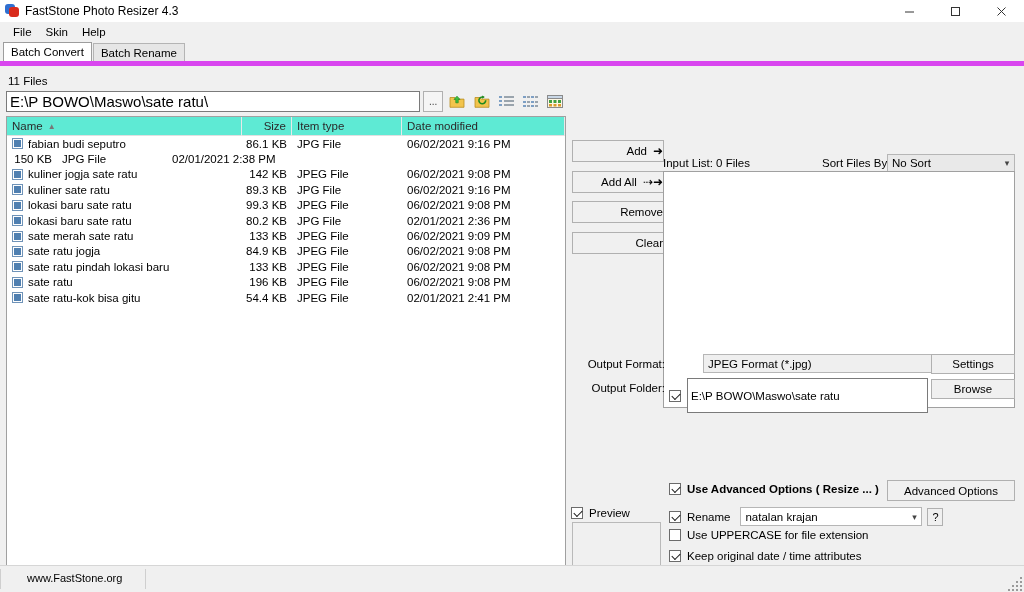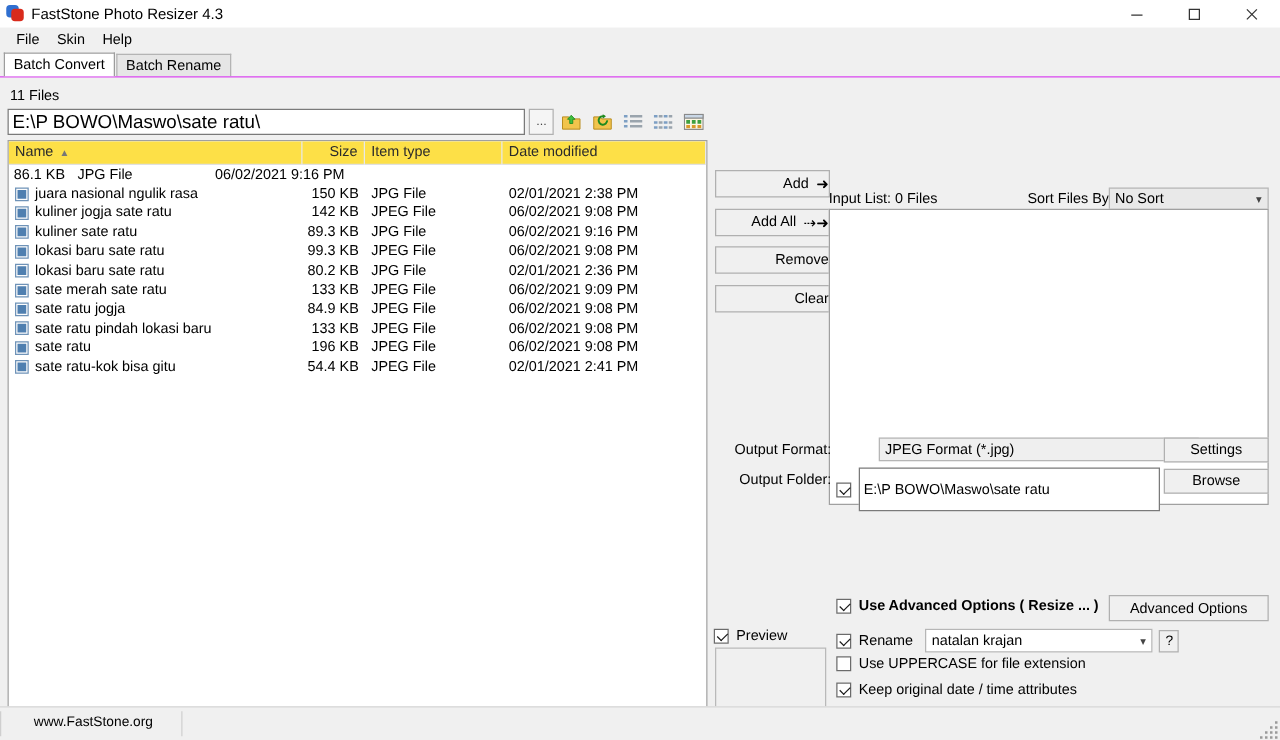--- a/index.html
+++ b/index.html
@@ -49,21 +49,21 @@
   .tab {
     height: 18px; padding: 0 7px; display: flex; align-items: center;
     font-size: 11.5px; border: 1px solid #b4b4b4; border-bottom: none;
     background: #e6e6e6; margin-right: 1px; position: relative;
   }
   .tab.active { background: #ffffff; height: 19px; z-index: 2; border-color:#9d9d9d; }
 
   
   #body-panel {
     position: absolute; left: 0; top: 61px; width: 1024px; height: 503px;
-    background: #f0f0f0; border-top: 1px solid #d946ef;
+    background: #f0f0f0; border-top: 5px solid #d946ef;
   }
 
   
   #files-label { position:absolute; left: 8px; top: 9px; font-size: 11.5px; }
 
   #path-row { position:absolute; left: 6px; top: 25px; width: 560px; height: 21px; display:flex; align-items:center; }
   #path-input {
     width: 424px; height: 21px; border: 1px solid #7a7a7a; background:#fff;
     font-family:"Liberation Sans", sans-serif; font-size: 15px; padding: 0 3px; color:#000;
     outline: none;
@@ -76,21 +76,21 @@
     height: 20px; width: 22px; margin-left: 3px; background: transparent; border: 1px solid transparent;
     display:flex; align-items:center; justify-content:center;
   }
 
   
   #file-list {
     position:absolute; left: 6px; top: 50px; width: 560px; height: 484px;
     background: #fff; border: 1px solid #a0a0a0; overflow: hidden;
   }
   #list-header {
-    display: flex; height: 19px; background: #fde047; border-bottom: 1px solid #e0e0e0;
+    display: flex; height: 19px; background: #5eead4; border-bottom: 1px solid #e0e0e0;
     font-size: 11.5px; color: #2b2b2b; align-items: center;
   }
   #list-header .col { padding: 0 5px; height: 19px; display:flex; align-items:center;
                       border-right: 1px solid #e8e8e8; }
   .col-name { width: 235px; }
   .col-size { width: 50px; justify-content: flex-end; }
   .col-type { width: 110px; }
   .col-date { width: 163px; }
   .sort-arrow { margin-left: 5px; font-size: 8px; color: #777; }
 
@@ -333,29 +333,29 @@
       <div class="col col-name">
         <span>Name</span>
         <span class="sort-arrow">▲</span>
       </div>
       <div class="col col-size">Size</div>
       <div class="col col-type">Item type</div>
       <div class="col col-date">Date modified</div>
     </div>
     <div id="list-rows">
         <div class="row">
+          <div class="cell col-name">
+            <span class="fileicon"></span>
+            <span>fabian budi seputro</span>
+          </div>
           <div class="cell col-size">86.1 KB</div>
           <div class="cell col-type">JPG File</div>
           <div class="cell col-date">06/02/2021 9:16 PM</div>
         </div>
         <div class="row">
-          <div class="cell col-name">
-            <span class="fileicon"></span>
-            <span>juara nasional ngulik rasa</span>
-          </div>
           <div class="cell col-size">150 KB</div>
           <div class="cell col-type">JPG File</div>
           <div class="cell col-date">02/01/2021 2:38 PM</div>
         </div>
         <div class="row">
           <div class="cell col-name">
             <span class="fileicon"></span>
             <span>kuliner jogja sate ratu</span>
           </div>
           <div class="cell col-size">142 KB</div>

